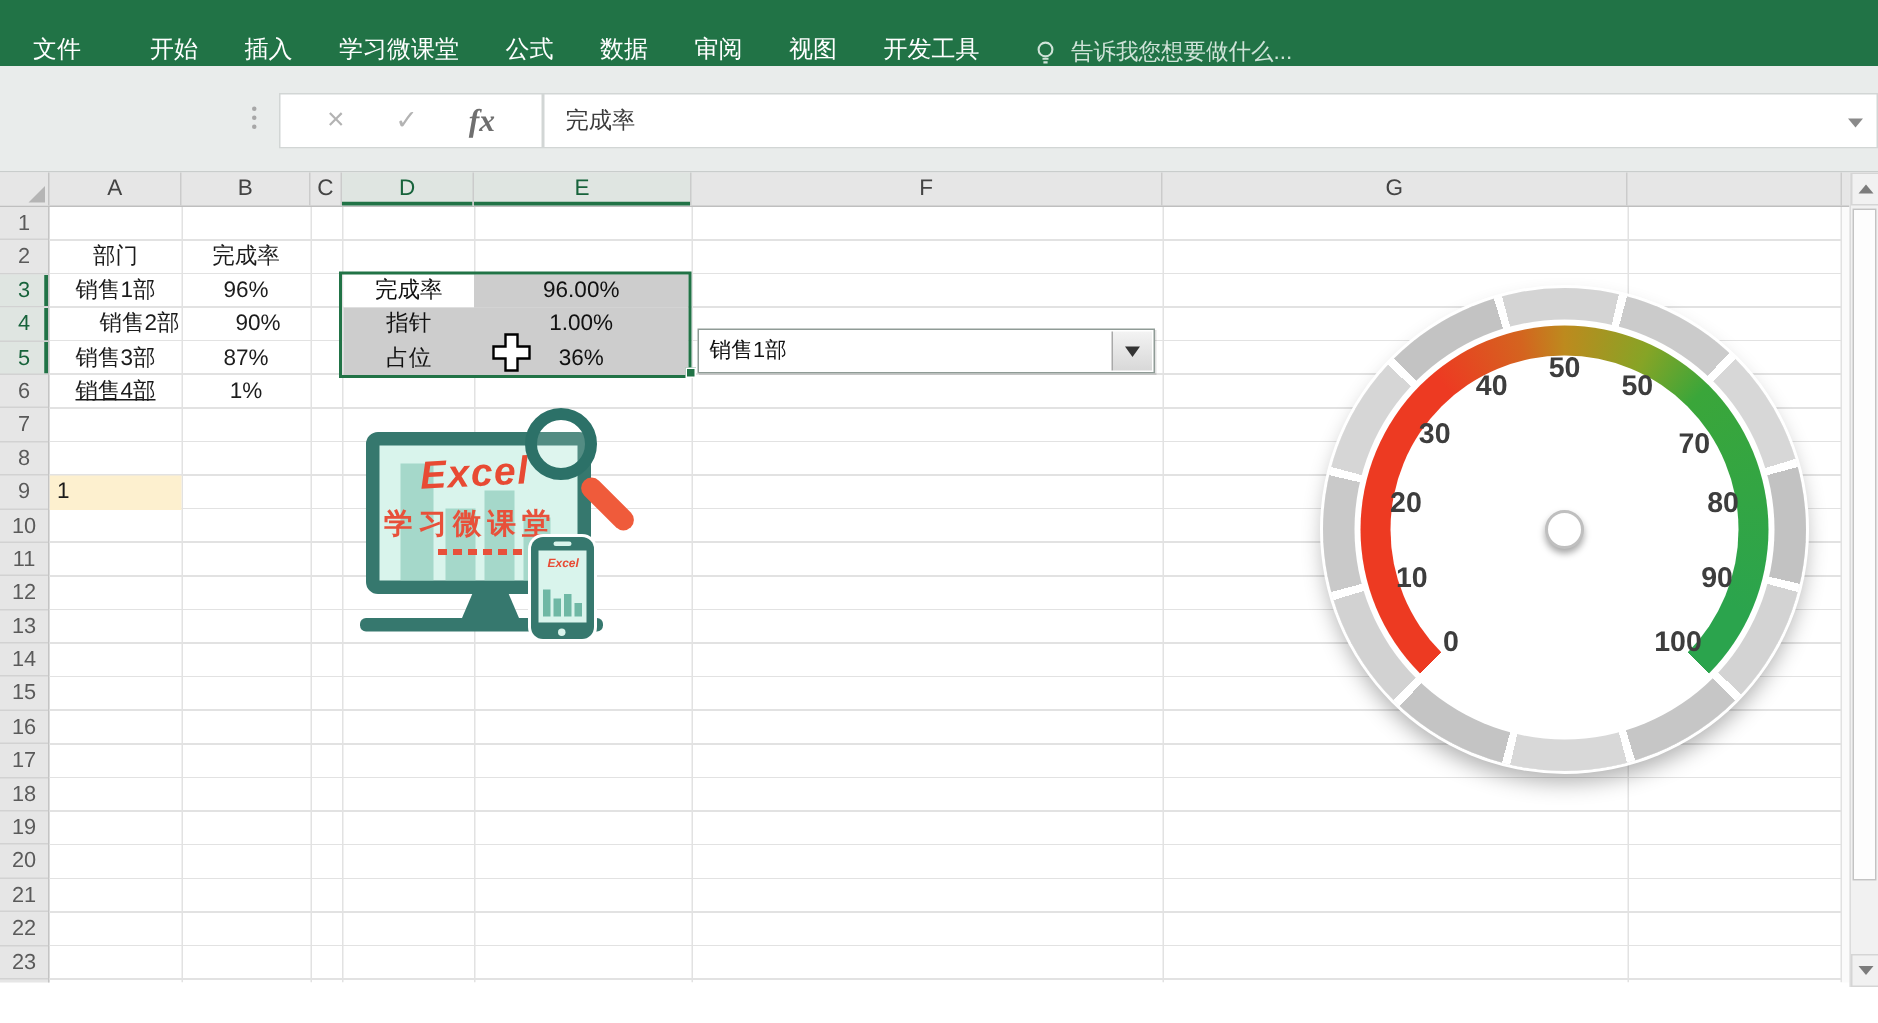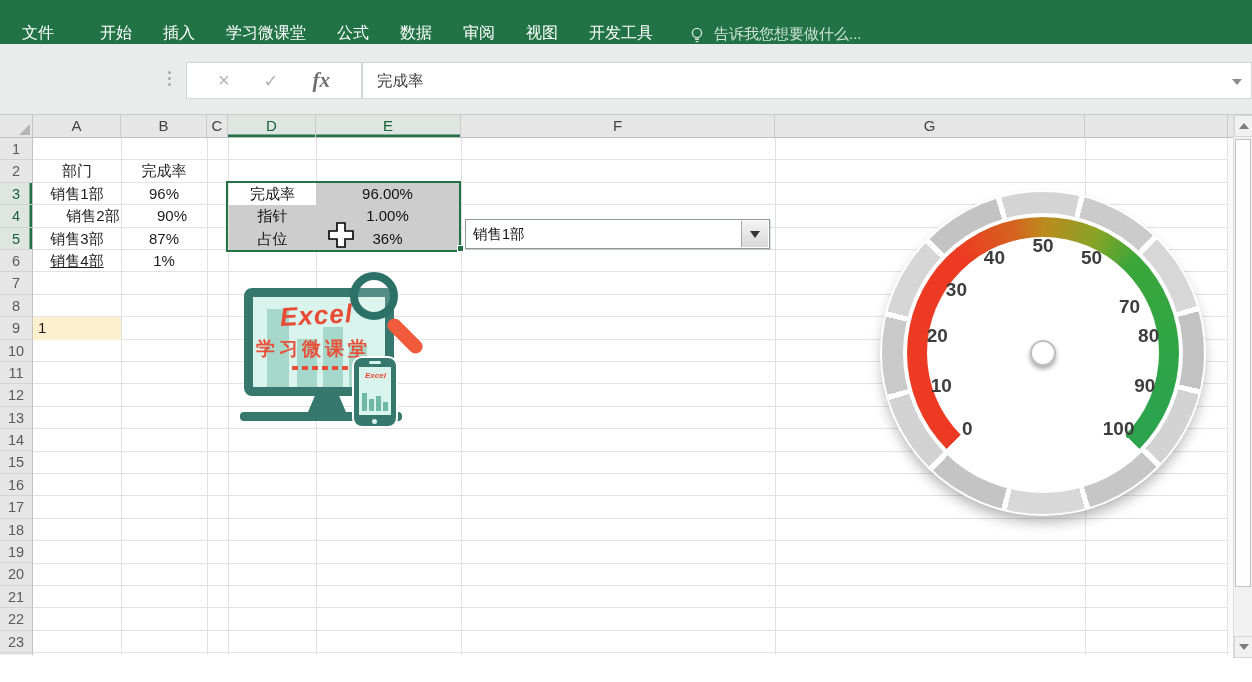--- a/index.html
+++ b/index.html
@@ -295,21 +295,21 @@
     <div class="arc"></div>
     <div class="arc-inner"></div>
     <div class="gticks">
         <span class="gtick" style="left: 85.3396px; top: 236.66px;">0</span>
         <span class="gtick" style="left: 59.237px; top: 194.065px;">10</span>
         <span class="gtick" style="left: 55.3173px; top: 144.262px;">20</span>
         <span class="gtick" style="left: 74.4352px; top: 98.107px;">30</span>
         <span class="gtick" style="left: 112.423px; top: 65.6623px;">40</span>
         <span class="gtick" style="left: 161px; top: 54px;">50</span>
         <span class="gtick" style="left: 209.577px; top: 65.6623px;">50</span>
-        <span class="gtick" style="left: 247.565px; top: 115px;">70</span>
+        <span class="gtick" style="left: 247.565px; top: 105px;">70</span>
         <span class="gtick" style="left: 266.683px; top: 144.262px;">80</span>
         <span class="gtick" style="left: 262.763px; top: 194.065px;">90</span>
         <span class="gtick" style="left: 236.66px; top: 236.66px;">100</span>
       </div>
     <div class="hub"></div>
   </div>
 
   <div class="cursor">
     <svg width="30" height="30" viewBox="0 0 30 30">
       <path d="M11 3h8v8h8v8h-8v8h-8v-8H3v-8h8z" fill="#fff" stroke="#000" stroke-width="1.6"></path>

